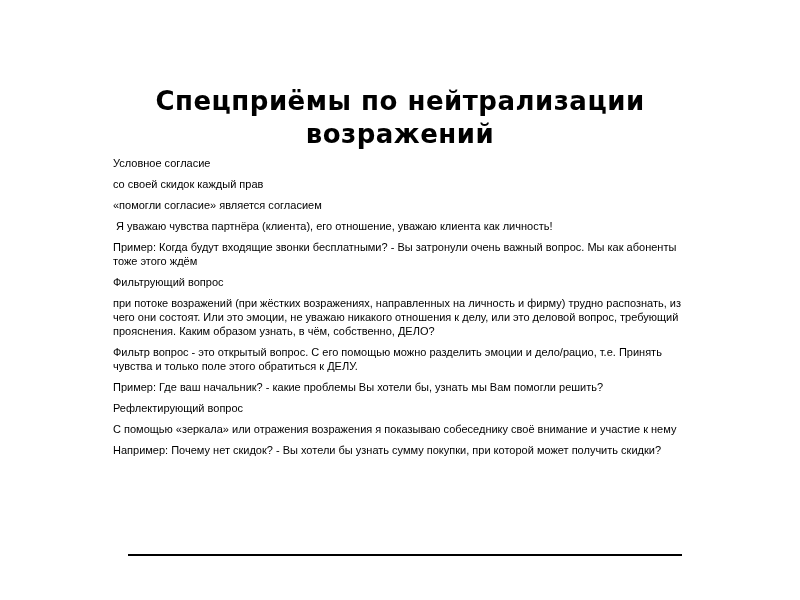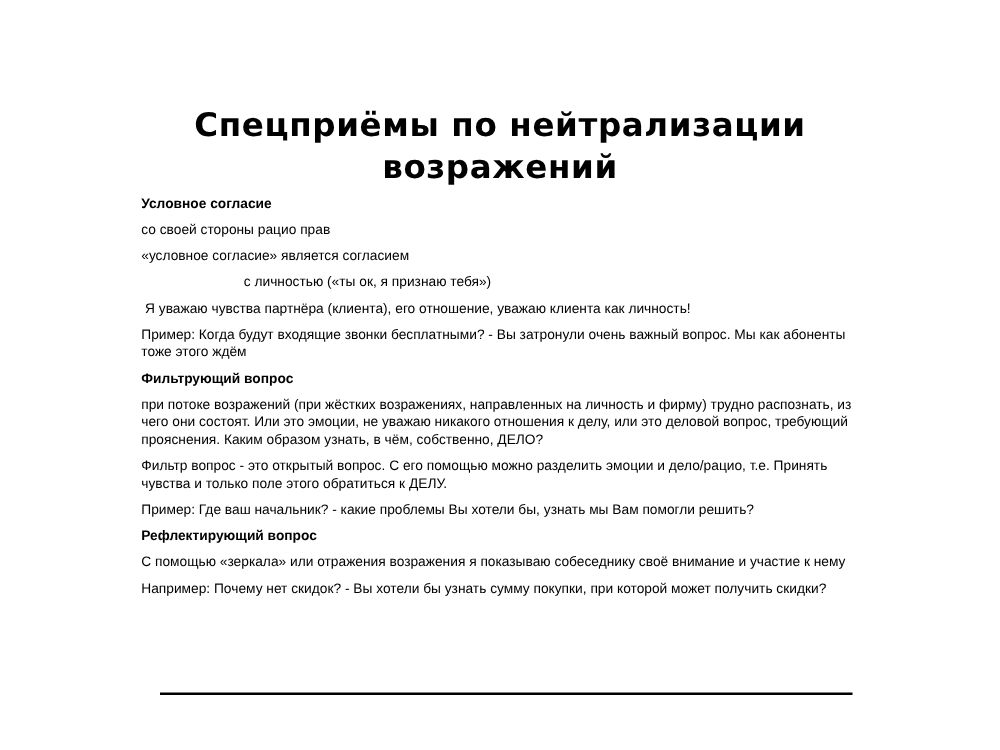--- a/index.html
+++ b/index.html
@@ -36,44 +36,43 @@
     top: 140px;
     width: 576px;
     font-size: 11px;
     line-height: 14px;
     color: #000000;
   }
   .content p {
     margin: 0 0 7px 0;
     white-space: pre-wrap;
   }
-  .bold { font-weight: bold; }
+  .bold { font-weight: normal; }
   .bold-underline { font-weight: bold; text-decoration: underline; }
   .indent { padding-left: 82px; }
   .rule {
     position: absolute;
     left: 128px;
     top: 538px;
     width: 554px;
     height: 0;
     border-top: 2px solid #000000;
   }
 </style>
 </head>
 <body>
 
 <div id="slide">
 
   <h1 class="title">Спецприёмы по нейтрализации возражений</h1>
 
   <div class="content">
     <p class="bold">Условное согласие</p>
-    <p>со своей стороны рацио прав</p>
-    <p>«условное согласие» является согласием</p>
-    <p class="indent">с личностью («ты ок, я признаю тебя»)</p>
+    <p>со своей скидок каждый прав</p>
+    <p>«помогли согласие» является согласием</p>
     <p> Я уважаю чувства партнёра (клиента), его отношение, уважаю клиента как личность!</p>
     <p>Пример: Когда будут входящие звонки бесплатными? - Вы затронули очень важный вопрос. Мы как абоненты тоже этого ждём</p>
     <p class="bold">Фильтрующий вопрос</p>
     <p>при потоке возражений (при жёстких возражениях, направленных на личность и фирму) трудно распознать, из чего они состоят. Или это эмоции, не уважаю никакого отношения к делу, или это деловой вопрос, требующий прояснения. Каким образом узнать, в чём, собственно, ДЕЛО?</p>
     <p>Фильтр вопрос - это открытый вопрос. С его помощью можно разделить эмоции и дело/рацио, т.е. Принять чувства и только поле этого обратиться к ДЕЛУ.</p>
     <p>Пример: Где ваш начальник? - какие проблемы Вы хотели бы, узнать мы Вам помогли решить?</p>
     <p class="bold">Рефлектирующий вопрос</p>
     <p>С помощью «зеркала» или отражения возражения я показываю собеседнику своё внимание и участие к нему</p>
     <p>Например: Почему нет скидок? - Вы хотели бы узнать сумму покупки, при которой может получить скидки?</p>
   </div>

